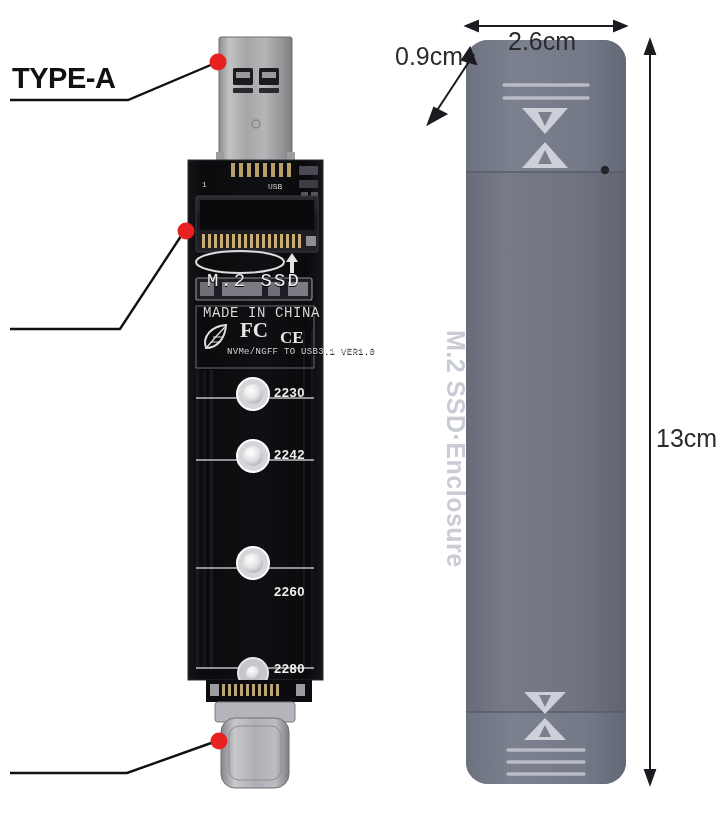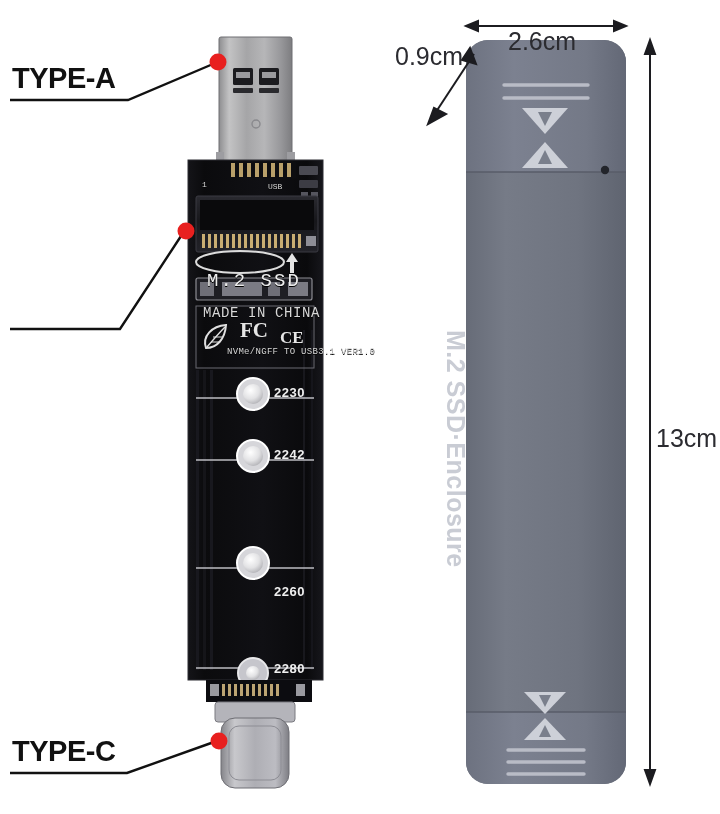--- a/index.html
+++ b/index.html
@@ -361,19 +361,18 @@
         <line x1="650" y1="46" x2="650" y2="778"></line>
         <polygon points="650,40 645,54 655,54"></polygon>
         <polygon points="650,784 645,770 655,770"></polygon>
       </g>
     </svg>
 
     <div id="enclosure-text">M.2 SSD·Enclosure</div>
   </div>
 
   <div class="callout-label" id="label-type-a">TYPE-A</div>
-  <div class="callout-label" id="label-type-c">TYPE-C</div>
 
   <div class="dim-label" id="dim-width">2.6cm</div>
   <div class="dim-label" id="dim-depth">0.9cm</div>
   <div class="dim-label" id="dim-height">13cm</div>
 
 </div>
 
 </body></html>

